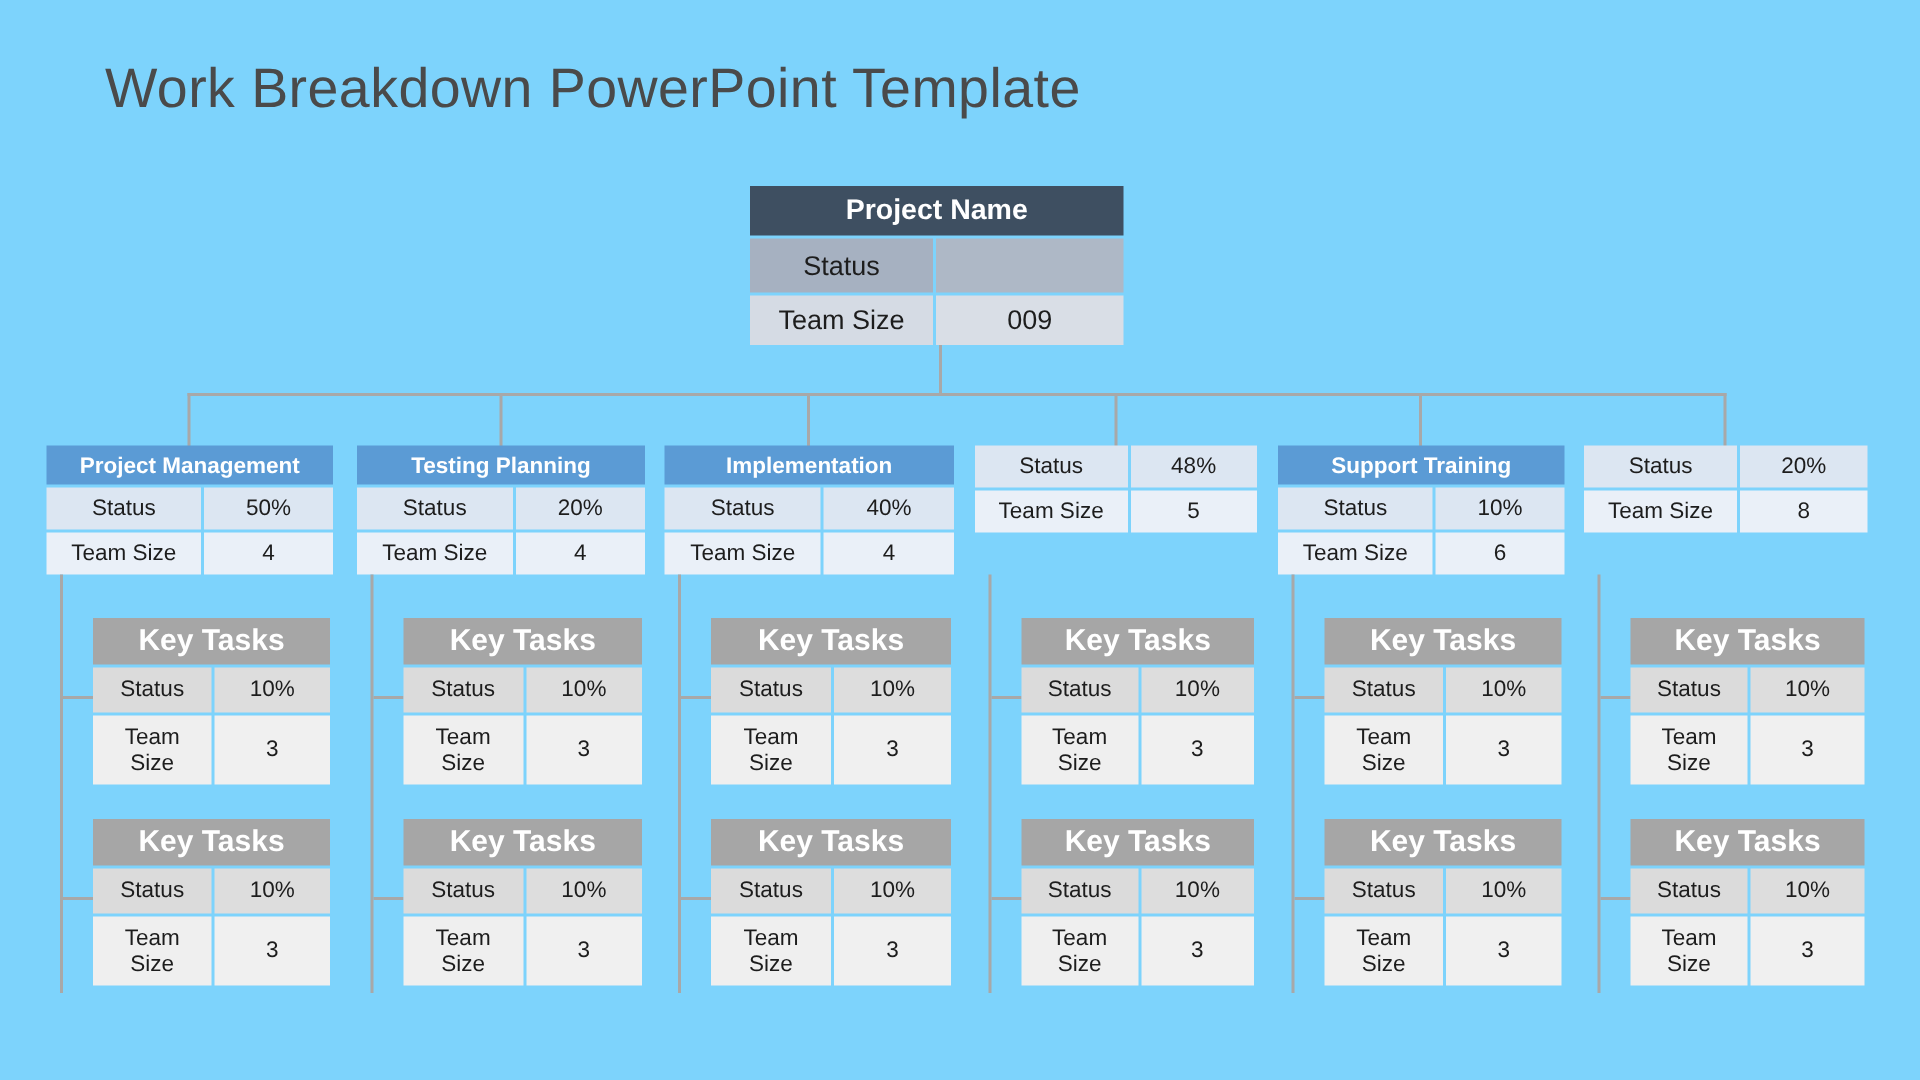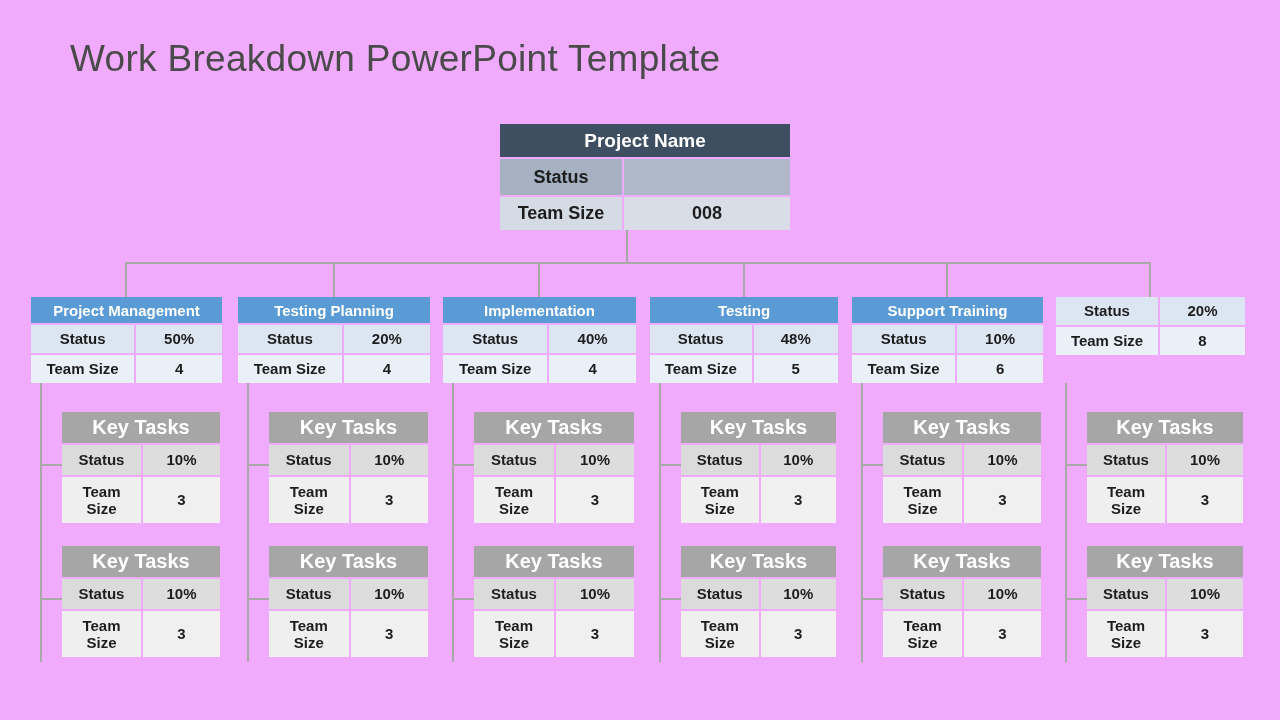--- a/index.html
+++ b/index.html
@@ -1,37 +1,37 @@
 <!DOCTYPE html>
 <html><head>
 <meta charset="utf-8">
 <style>
   html,body { margin:0; padding:0; background:#ffffff; }
   .stage {
-    position:relative; width:1280px; height:720px; background:#f0abfc;
+    position:relative; width:1280px; height:720px; background:#7dd3fc;
     font-family:"Liberation Sans", sans-serif; overflow:hidden;
   }
   .slide-title {
     position:absolute; left:70px; top:38px; margin:0;
     font-size:37px; font-weight:400; color:#4a4a4a; letter-spacing:0.3px;
     white-space:nowrap;
   }
 
   
   .tbl { position:absolute; display:flex; flex-direction:column; gap:2px; }
   .hdr { display:flex; align-items:center; justify-content:center;
          color:#ffffff; font-weight:bold; text-align:center; }
-  .row { display:flex; gap:2px;font-weight:bold; }
+  .row { display:flex; gap:2px; }
   .cell { display:flex; align-items:center; justify-content:center;
           color:#1d1d1d; text-align:center; line-height:1.15; }
   .dots { background-image: radial-gradient(rgba(110,120,140,0.22) 1px, transparent 1.3px);
           background-size:5px 5px; }
 
   
-  .root-tbl { left:500px; top:124px; width:290px;border-radius:26px; }
+  .root-tbl { left:500px; top:124px; width:249px;border-radius:26px; }
   .root-tbl .hdr { height:33px; font-size:19px; background:#3e4f61; }
   .root-tbl .row-status { height:36px; }
   .root-tbl .row-team   { height:33px; }
   .root-tbl .lbl { width:122px; font-size:18px; }
   .root-tbl .val { flex:1; font-size:18px; }
   .bg-root-status-l { background:#a6b1c1; }
   .bg-root-status-v { background:#aeb8c6; }
   .bg-root-team-l   { background:#d5dbe4; }
   .bg-root-team-v   { background:#d9dee6; }
 
@@ -84,21 +84,21 @@
   <h1 class="slide-title">Work Breakdown PowerPoint Template</h1>
 
   <div class="tbl root-tbl">
     <div class="hdr">Project Name</div>
     <div class="row row-status">
       <div class="cell lbl bg-root-status-l">Status</div>
       <div class="cell val bg-root-status-v dots"></div>
     </div>
     <div class="row row-team">
       <div class="cell lbl bg-root-team-l">Team Size</div>
-      <div class="cell val bg-root-team-v dots">008</div>
+      <div class="cell val bg-root-team-v dots">009</div>
     </div>
   </div>
 
   <div class="line root-vline"></div>
   <div class="line trunk"></div>
   <div class="line drop d1"></div>
   <div class="line drop d2"></div>
   <div class="line drop d3"></div>
   <div class="line drop d4"></div>
   <div class="line drop d5"></div>
@@ -216,21 +216,20 @@
       </div>
       <div class="row row-team">
         <div class="cell lbl">Team Size</div>
         <div class="cell val dots">3</div>
       </div>
     </div>
   </div>
 
   <div class="colwrap p4">
     <div class="tbl phase-tbl">
-      <div class="hdr">Testing</div>
       <div class="row row-status">
         <div class="cell lbl">Status</div>
         <div class="cell val dots">48%</div>
       </div>
       <div class="row row-team">
         <div class="cell lbl">Team Size</div>
         <div class="cell val dots">5</div>
       </div>
     </div>
     <div class="line vline"></div>

